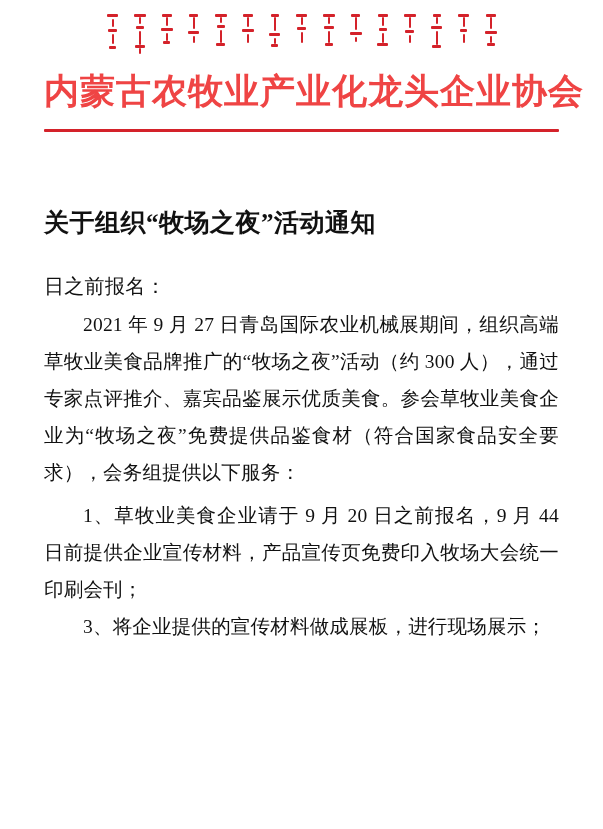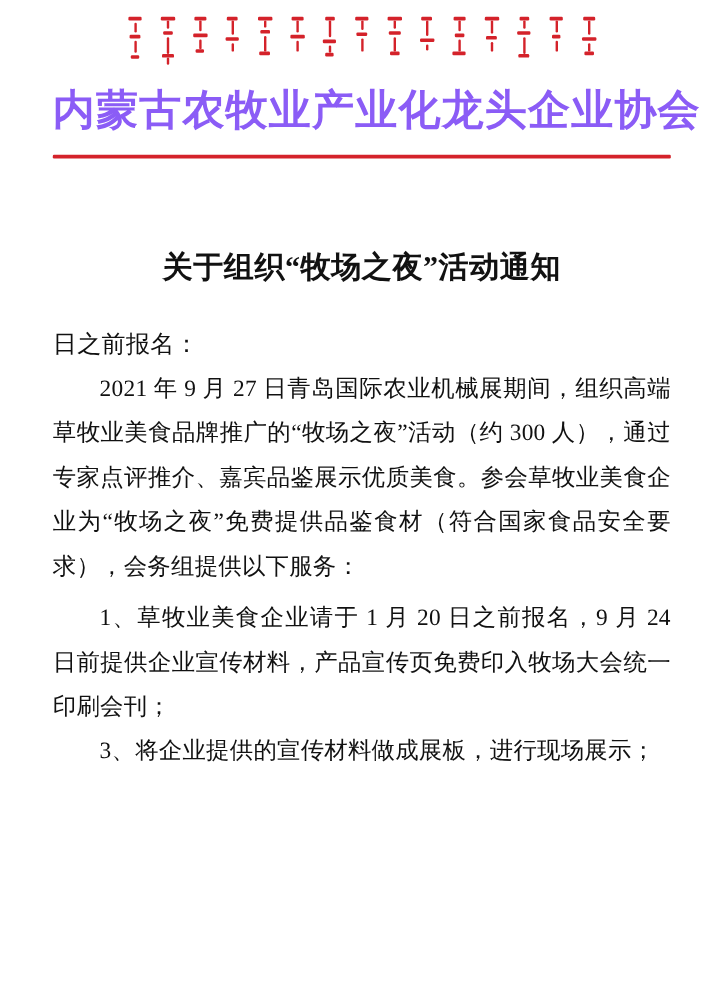--- a/index.html
+++ b/index.html
@@ -45,39 +45,38 @@
     width: 2px;
     background: #d4222a;
     border-radius: 1px;
   }
   .mg-bar {
     background: #d4222a;
     border-radius: 1px;
   }
   .org-title {
     text-align: center;
-    color: #8b5cf6;
+    color: #ef4444;
     font-size: 35px;
     font-weight: bold;
     letter-spacing: 1px;
     line-height: 1.15;
     margin-top: 2px;
     font-family: "Liberation Serif", "DejaVu Serif", serif;
     white-space: nowrap;
   }
   .rule {
     height: 3px;
     background: #d4222a;
     margin-top: 17px;
     border-radius: 1px;
   }
 
   
   .doc-title {
-    text-align: center;
     font-size: 25px;
     font-weight: bold;
     margin-top: 74px;
     letter-spacing: 0.5px;
     color: #111;
   }
   .salutation {
     font-size: 20px;
     margin-top: 34px;
     color: #111;
@@ -208,16 +207,16 @@
 
     <div class="org-title">内蒙古农牧业产业化龙头企业协会</div>
     <div class="rule"></div>
   </div>
 
   <div class="doc-title">关于组织“牧场之夜”活动通知</div>
 
   <div class="salutation">日之前报名：</div>
 
   <p class="para">2021 年 9 月 27 日青岛国际农业机械展期间，组织高端草牧业美食品牌推广的“牧场之夜”活动（约 300 人），通过专家点评推介、嘉宾品鉴展示优质美食。参会草牧业美食企业为“牧场之夜”免费提供品鉴食材（符合国家食品安全要求），会务组提供以下服务：</p>
-  <p class="para">1、草牧业美食企业请于 1 月 20 日之前报名，9 月 24 日前提供企业宣传材料，产品宣传页免费印入牧场大会统一印刷会刊；</p>
+  <p class="para">1、草牧业美食企业请于 9 月 20 日之前报名，9 月 44 日前提供企业宣传材料，产品宣传页免费印入牧场大会统一印刷会刊；</p>
   <p class="para tight">3、将企业提供的宣传材料做成展板，进行现场展示；</p>
 
 </div>
 
 </body></html>

